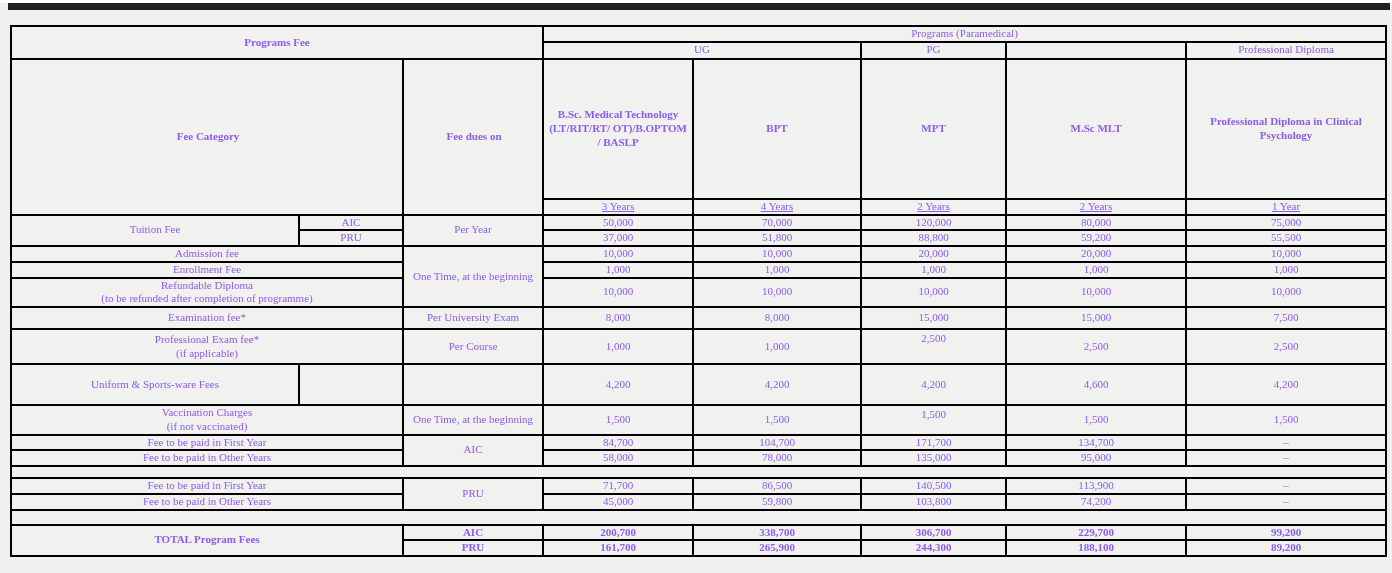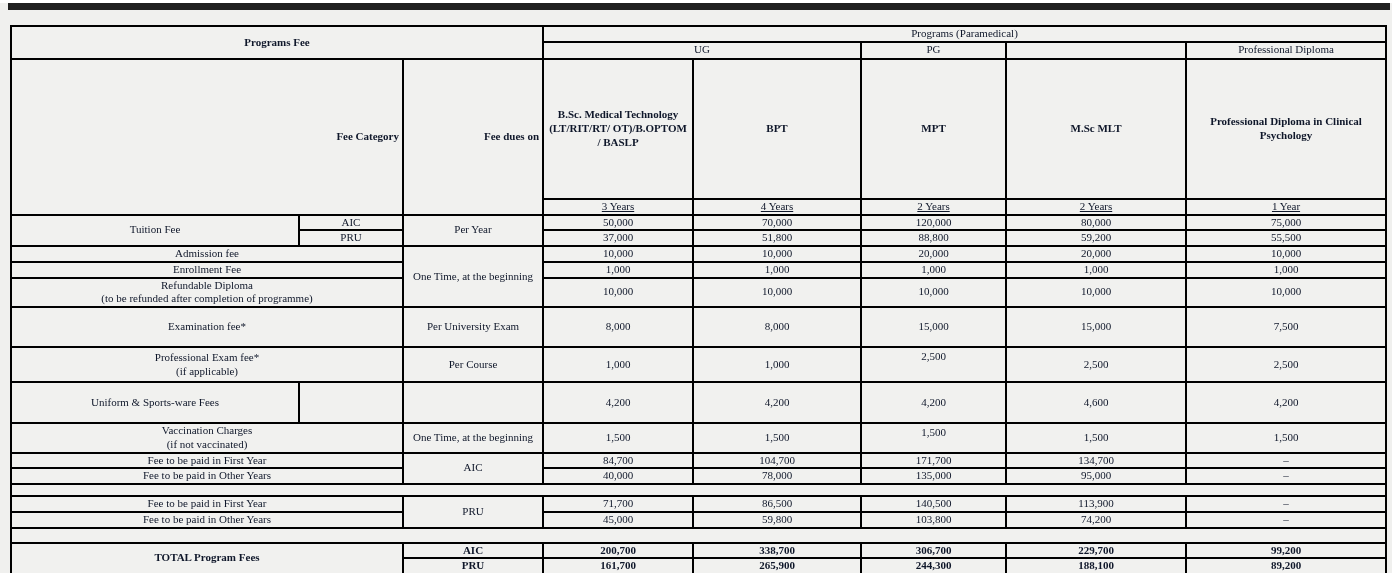--- a/index.html
+++ b/index.html
@@ -1,24 +1,24 @@
 <!DOCTYPE html>
 <html><head>
 <meta charset="utf-8">
 <style>
   * { margin:0; padding:0; box-sizing:border-box; }
   html,body { width:1392px; height:573px; overflow:hidden; background:#ffffff; }
-  .page { position:relative; width:1392px; height:573px; background:#f0f0ee; font-family:"Liberation Serif", serif; color:#0f172a; }
+  .page { position:relative; width:1392px; height:573px; background:#f0f0ee; font-family:"Liberation Serif", serif; color:#8b5cf6; }
   .top-bar { position:absolute; left:8px; top:3px; width:1382px; height:7px; background:#202020; }
   .white-strip { position:absolute; left:0; top:0; width:1392px; height:3px; background:#ffffff; }
   table.fee-table { position:absolute; left:10px; top:25px; width:1375px; border-collapse:collapse; table-layout:fixed; background:#f1f1ef; }
   table.fee-table td { border:2px solid #000; vertical-align:middle; font-size:11px; line-height:1.25; padding:0 3px; overflow:hidden; }
   .b { font-weight:normal; }
   .c { text-align:center; }
-  .l { text-align:right; padding-left:5px !important; }
+  .l { text-align:center; padding-left:5px !important; }
   .lbl { text-align:center; padding:0 5px; font-size:11.5px; }
   .hdr-big { font-size:12px; font-weight:bold; }
   .prog-name { font-weight:bold; text-align:center; font-size:11.5px; padding:0 8px; }
   .tiny-row { font-size:10.5px; line-height:1; }
   .years span { font-weight:normal; text-decoration:underline; }
   .sub-border-left { border-left-width:1px !important; }
   .spacer { height:12px; }
   .vtop { vertical-align:top !important; padding-top:2px !important; }
   .total-row td { font-weight:bold; }
 </style>
@@ -116,21 +116,21 @@
         <div>Refundable Diploma</div>
         <div>(to be refunded after completion of programme)</div>
       </td>
       <td class="c">10,000</td>
       <td class="c">10,000</td>
       <td class="c">10,000</td>
       <td class="c">10,000</td>
       <td class="c">10,000</td>
     </tr>
 
-    <tr style="height:40px">
+    <tr style="height:22px">
       <td colspan="2" class="lbl">Examination fee*</td>
       <td class="lbl">Per University Exam</td>
       <td class="c">8,000</td>
       <td class="c">8,000</td>
       <td class="c">15,000</td>
       <td class="c">15,000</td>
       <td class="c">7,500</td>
     </tr>
 
     <tr style="height:35px">
@@ -174,21 +174,21 @@
       <td colspan="2" class="lbl">Fee to be paid in First Year</td>
       <td rowspan="2" class="c">AIC</td>
       <td class="c">84,700</td>
       <td class="c">104,700</td>
       <td class="c">171,700</td>
       <td class="c">134,700</td>
       <td class="c">–</td>
     </tr>
     <tr style="height:15px">
       <td colspan="2" class="lbl">Fee to be paid in Other Years</td>
-      <td class="c">40,000</td>
+      <td class="c">58,000</td>
       <td class="c">78,000</td>
       <td class="c">135,000</td>
       <td class="c">95,000</td>
       <td class="c">–</td>
     </tr>
 
     <tr class="spacer">
           <td colspan="8"></td>
         </tr>
 

